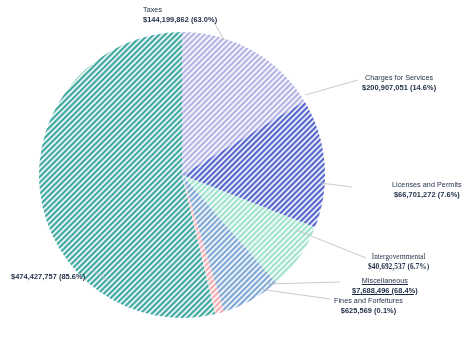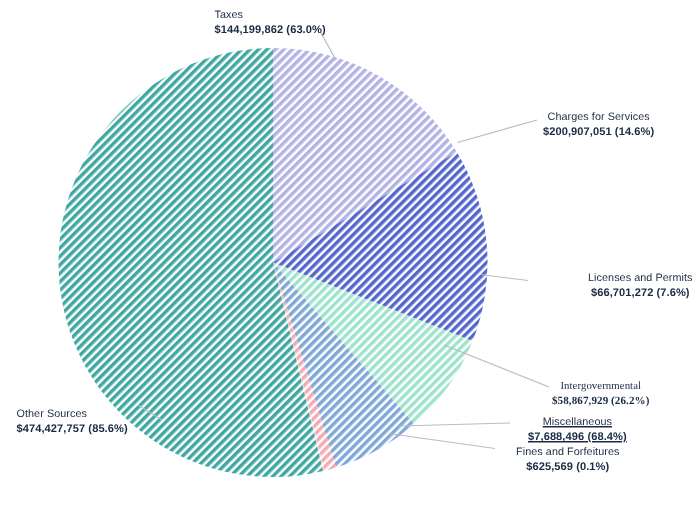--- a/index.html
+++ b/index.html
@@ -92,31 +92,30 @@
     <div class="label-value">$200,907,051 (14.6%)</div>
   </div>
 
   <div class="label-block lbl-right" style="left:392px;top:181px;">
     <div class="label-title">Licenses and Permits</div>
     <div class="label-value">$66,701,272 (7.6%)</div>
   </div>
 
   <div class="label-block lbl-right" style="left:368px;top:253px;font-family:Liberation Serif, serif;">
     <div class="label-title">Intergovernmental</div>
-    <div class="label-value">$58,867,929 (26.2%)</div>
+    <div class="label-value">$40,692,537 (6.7%)</div>
   </div>
 
   <div class="label-block lbl-right" style="left:352px;top:277px;text-decoration:underline;">
     <div class="label-title">Miscellaneous</div>
     <div class="label-value">$7,688,496 (68.4%)</div>
   </div>
 
-  <div class="label-block lbl-right" style="left:344px;top:297px;">
+  <div class="label-block lbl-right" style="left:334px;top:297px;">
     <div class="label-title">Fines and Forfeitures</div>
     <div class="label-value">$625,569 (0.1%)</div>
   </div>
 
   <div class="label-block lbl-left" style="left:11px;top:272px;">
-    <div class="label-title">Other Sources</div>
     <div class="label-value">$474,427,757 (85.6%)</div>
   </div>
 
 </div>
 
 </body></html>

